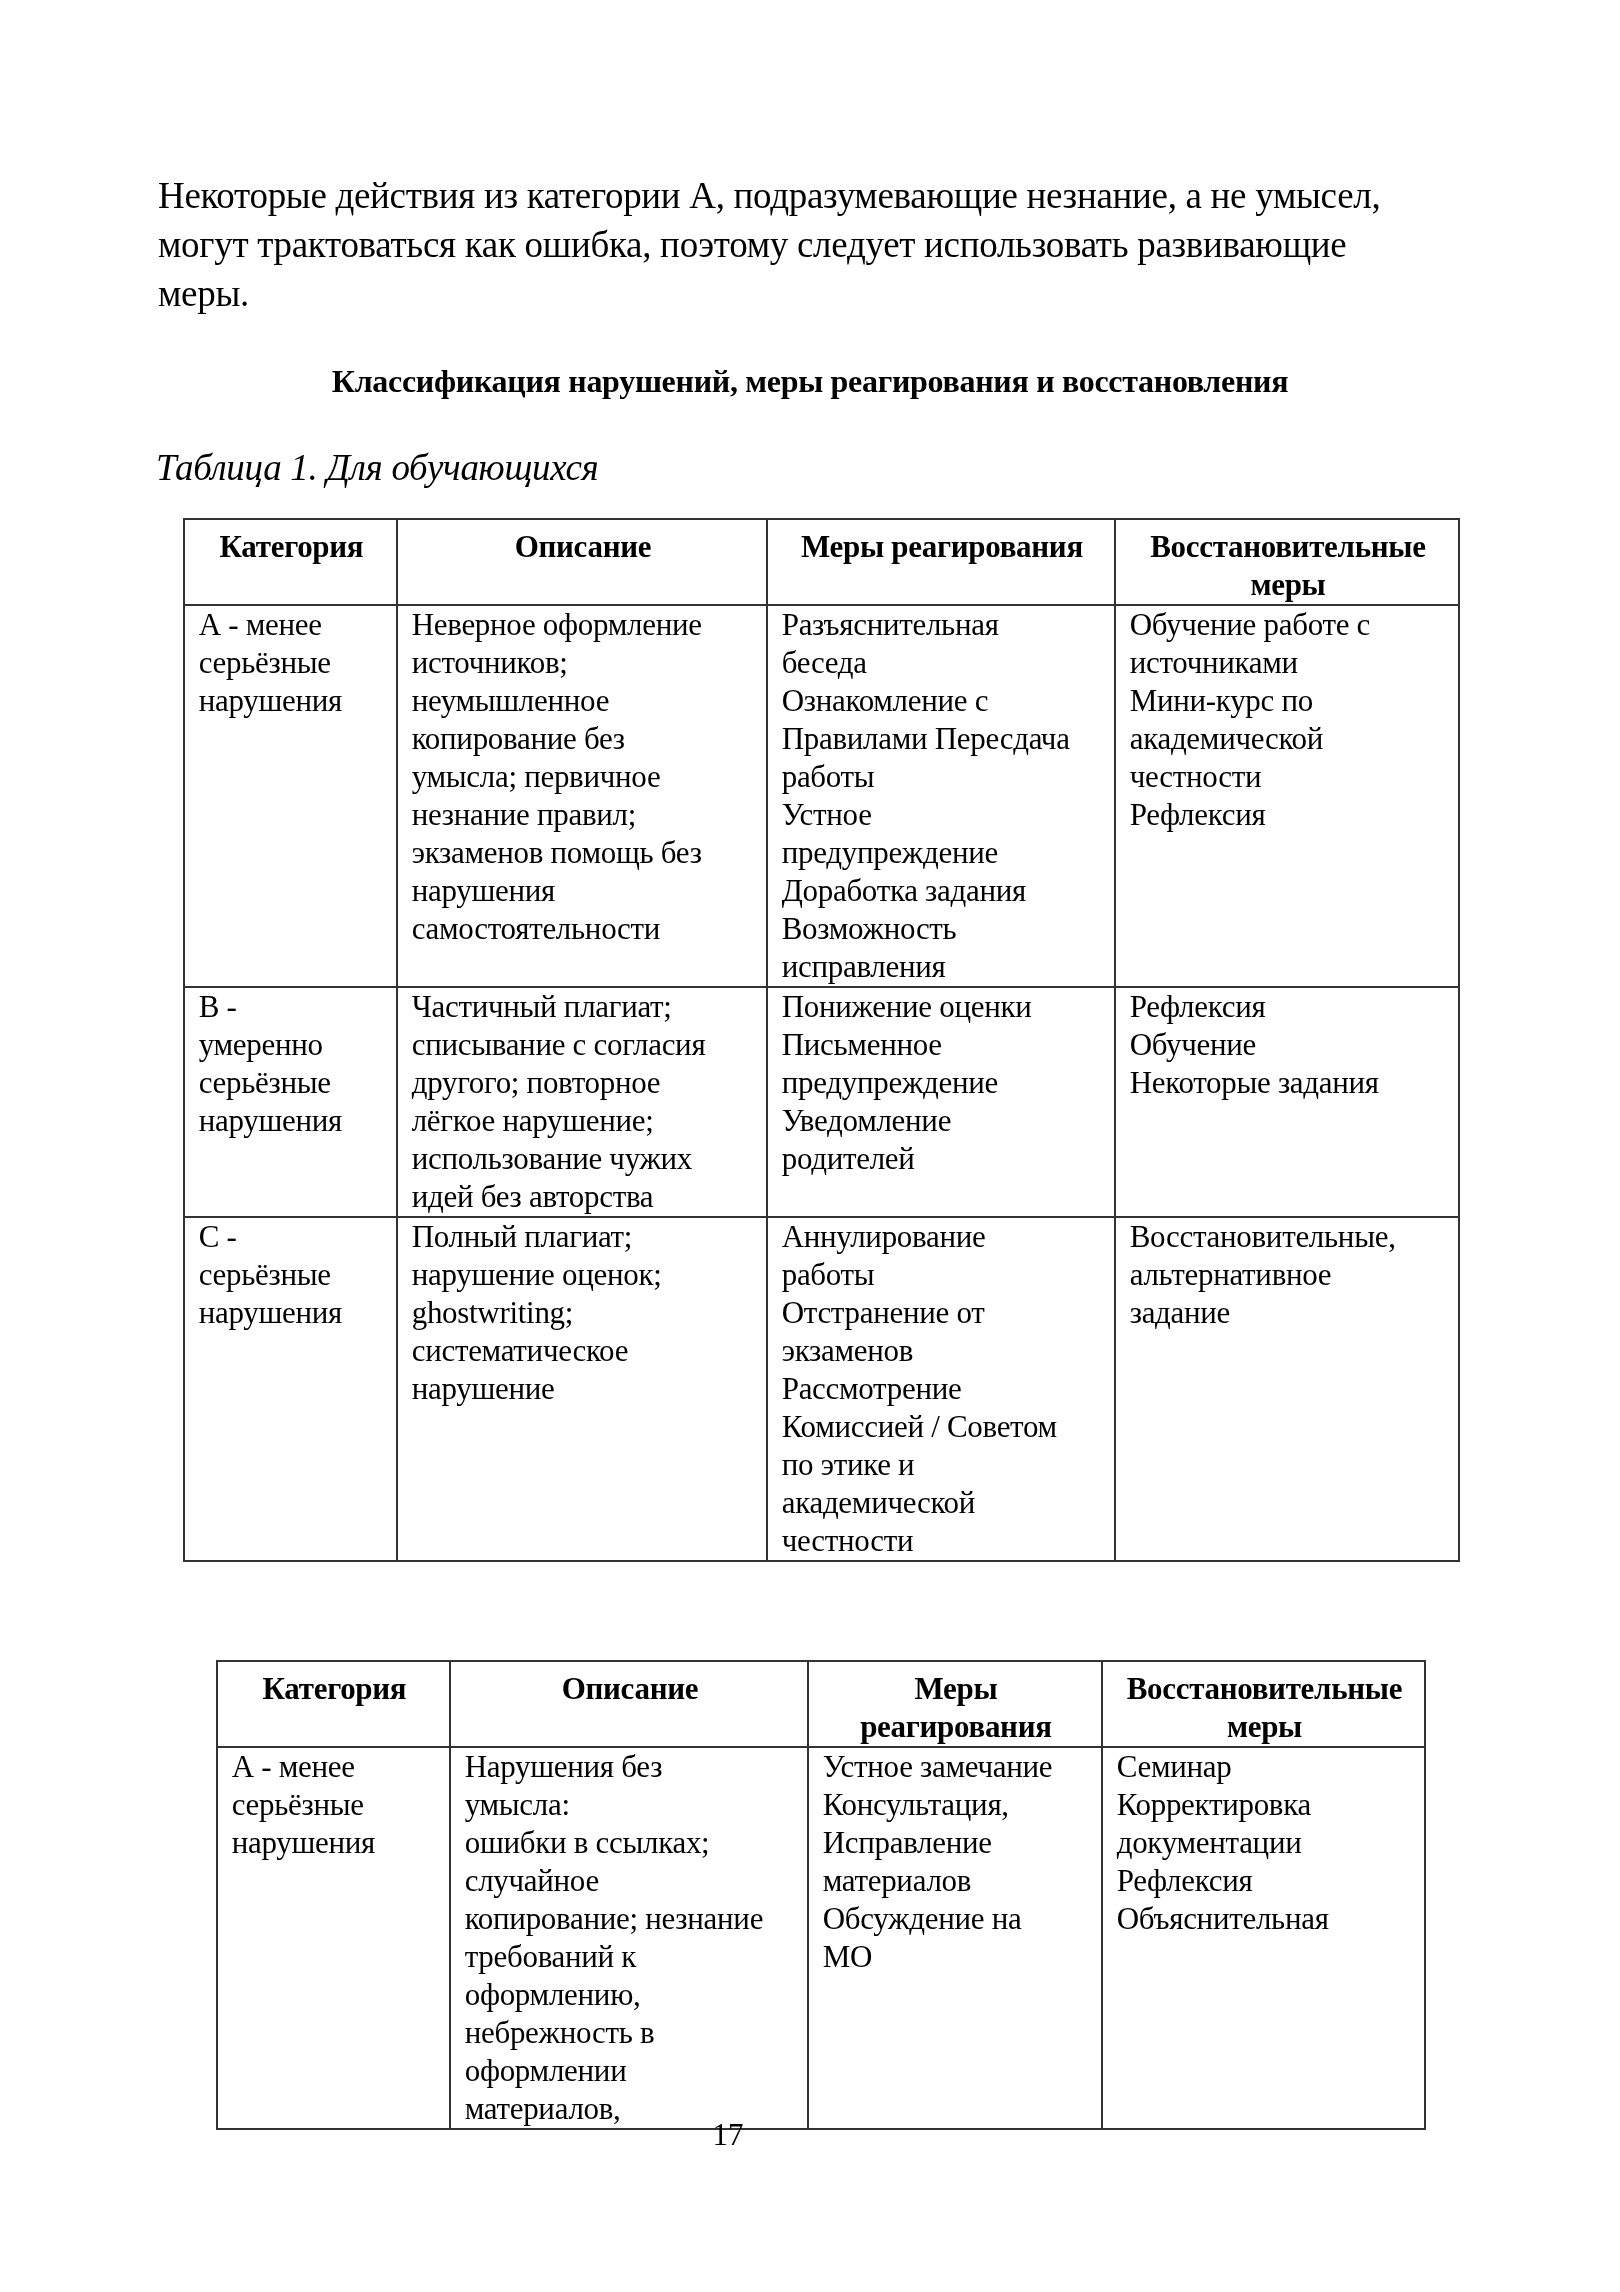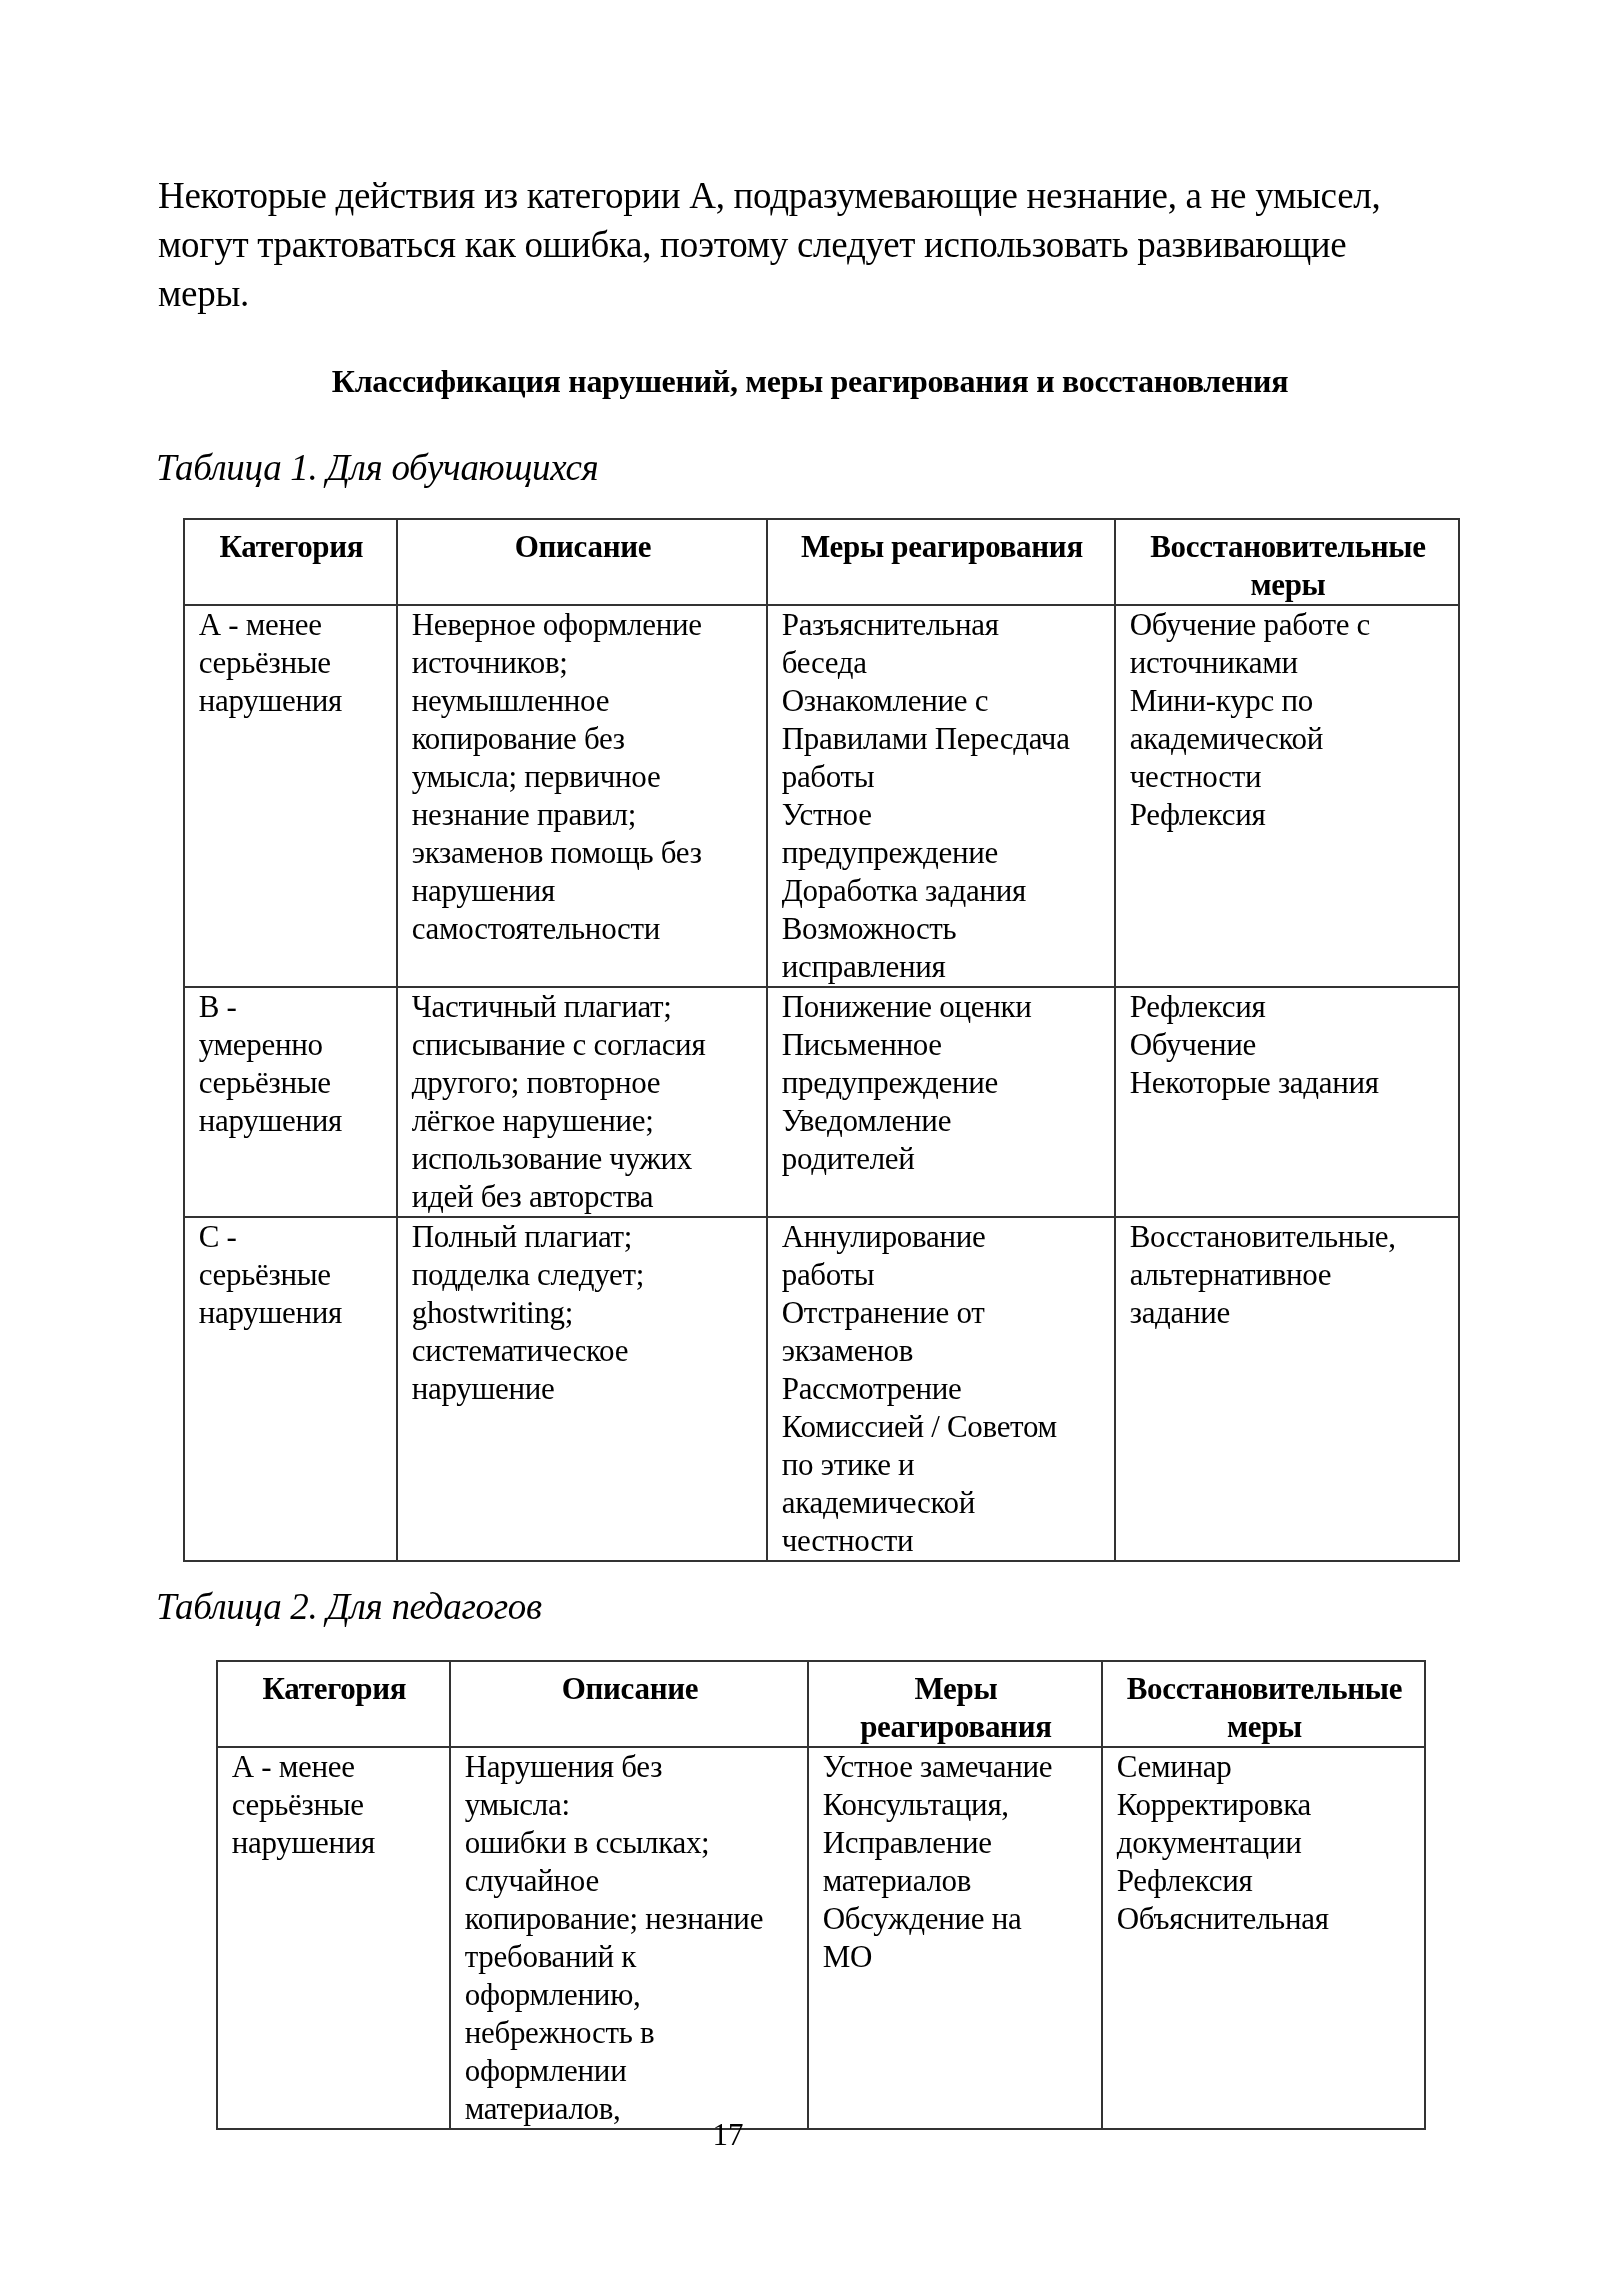--- a/index.html
+++ b/index.html
@@ -221,21 +221,21 @@
           </td>
       </tr>
       <tr class="r3">
         <td>
             <span class="line">С -</span>
             <span class="line">серьёзные</span>
             <span class="line">нарушения</span>
           </td>
         <td>
             <span class="line">Полный плагиат;</span>
-            <span class="line">подделка следует;</span>
+            <span class="line">нарушение оценок;</span>
             <span class="line">ghostwriting;</span>
             <span class="line">систематическое</span>
             <span class="line">нарушение</span>
           </td>
         <td>
             <span class="line">Аннулирование</span>
             <span class="line">работы</span>
             <span class="line">Отстранение от</span>
             <span class="line">экзаменов</span>
             <span class="line">Рассмотрение</span>
@@ -246,21 +246,20 @@
           </td>
         <td>
             <span class="line">Восстановительные,</span>
             <span class="line">альтернативное</span>
             <span class="line">задание</span>
           </td>
       </tr>
     </tbody>
   </table>
 
-  <p class="caption caption-2">Таблица 2. Для педагогов</p>
 
   <table class="grid" id="table-2">
     <colgroup>
         <col class="c1">
         <col class="c2">
         <col class="c3">
         <col class="c4">
       </colgroup>
     <thead>
       <tr>

